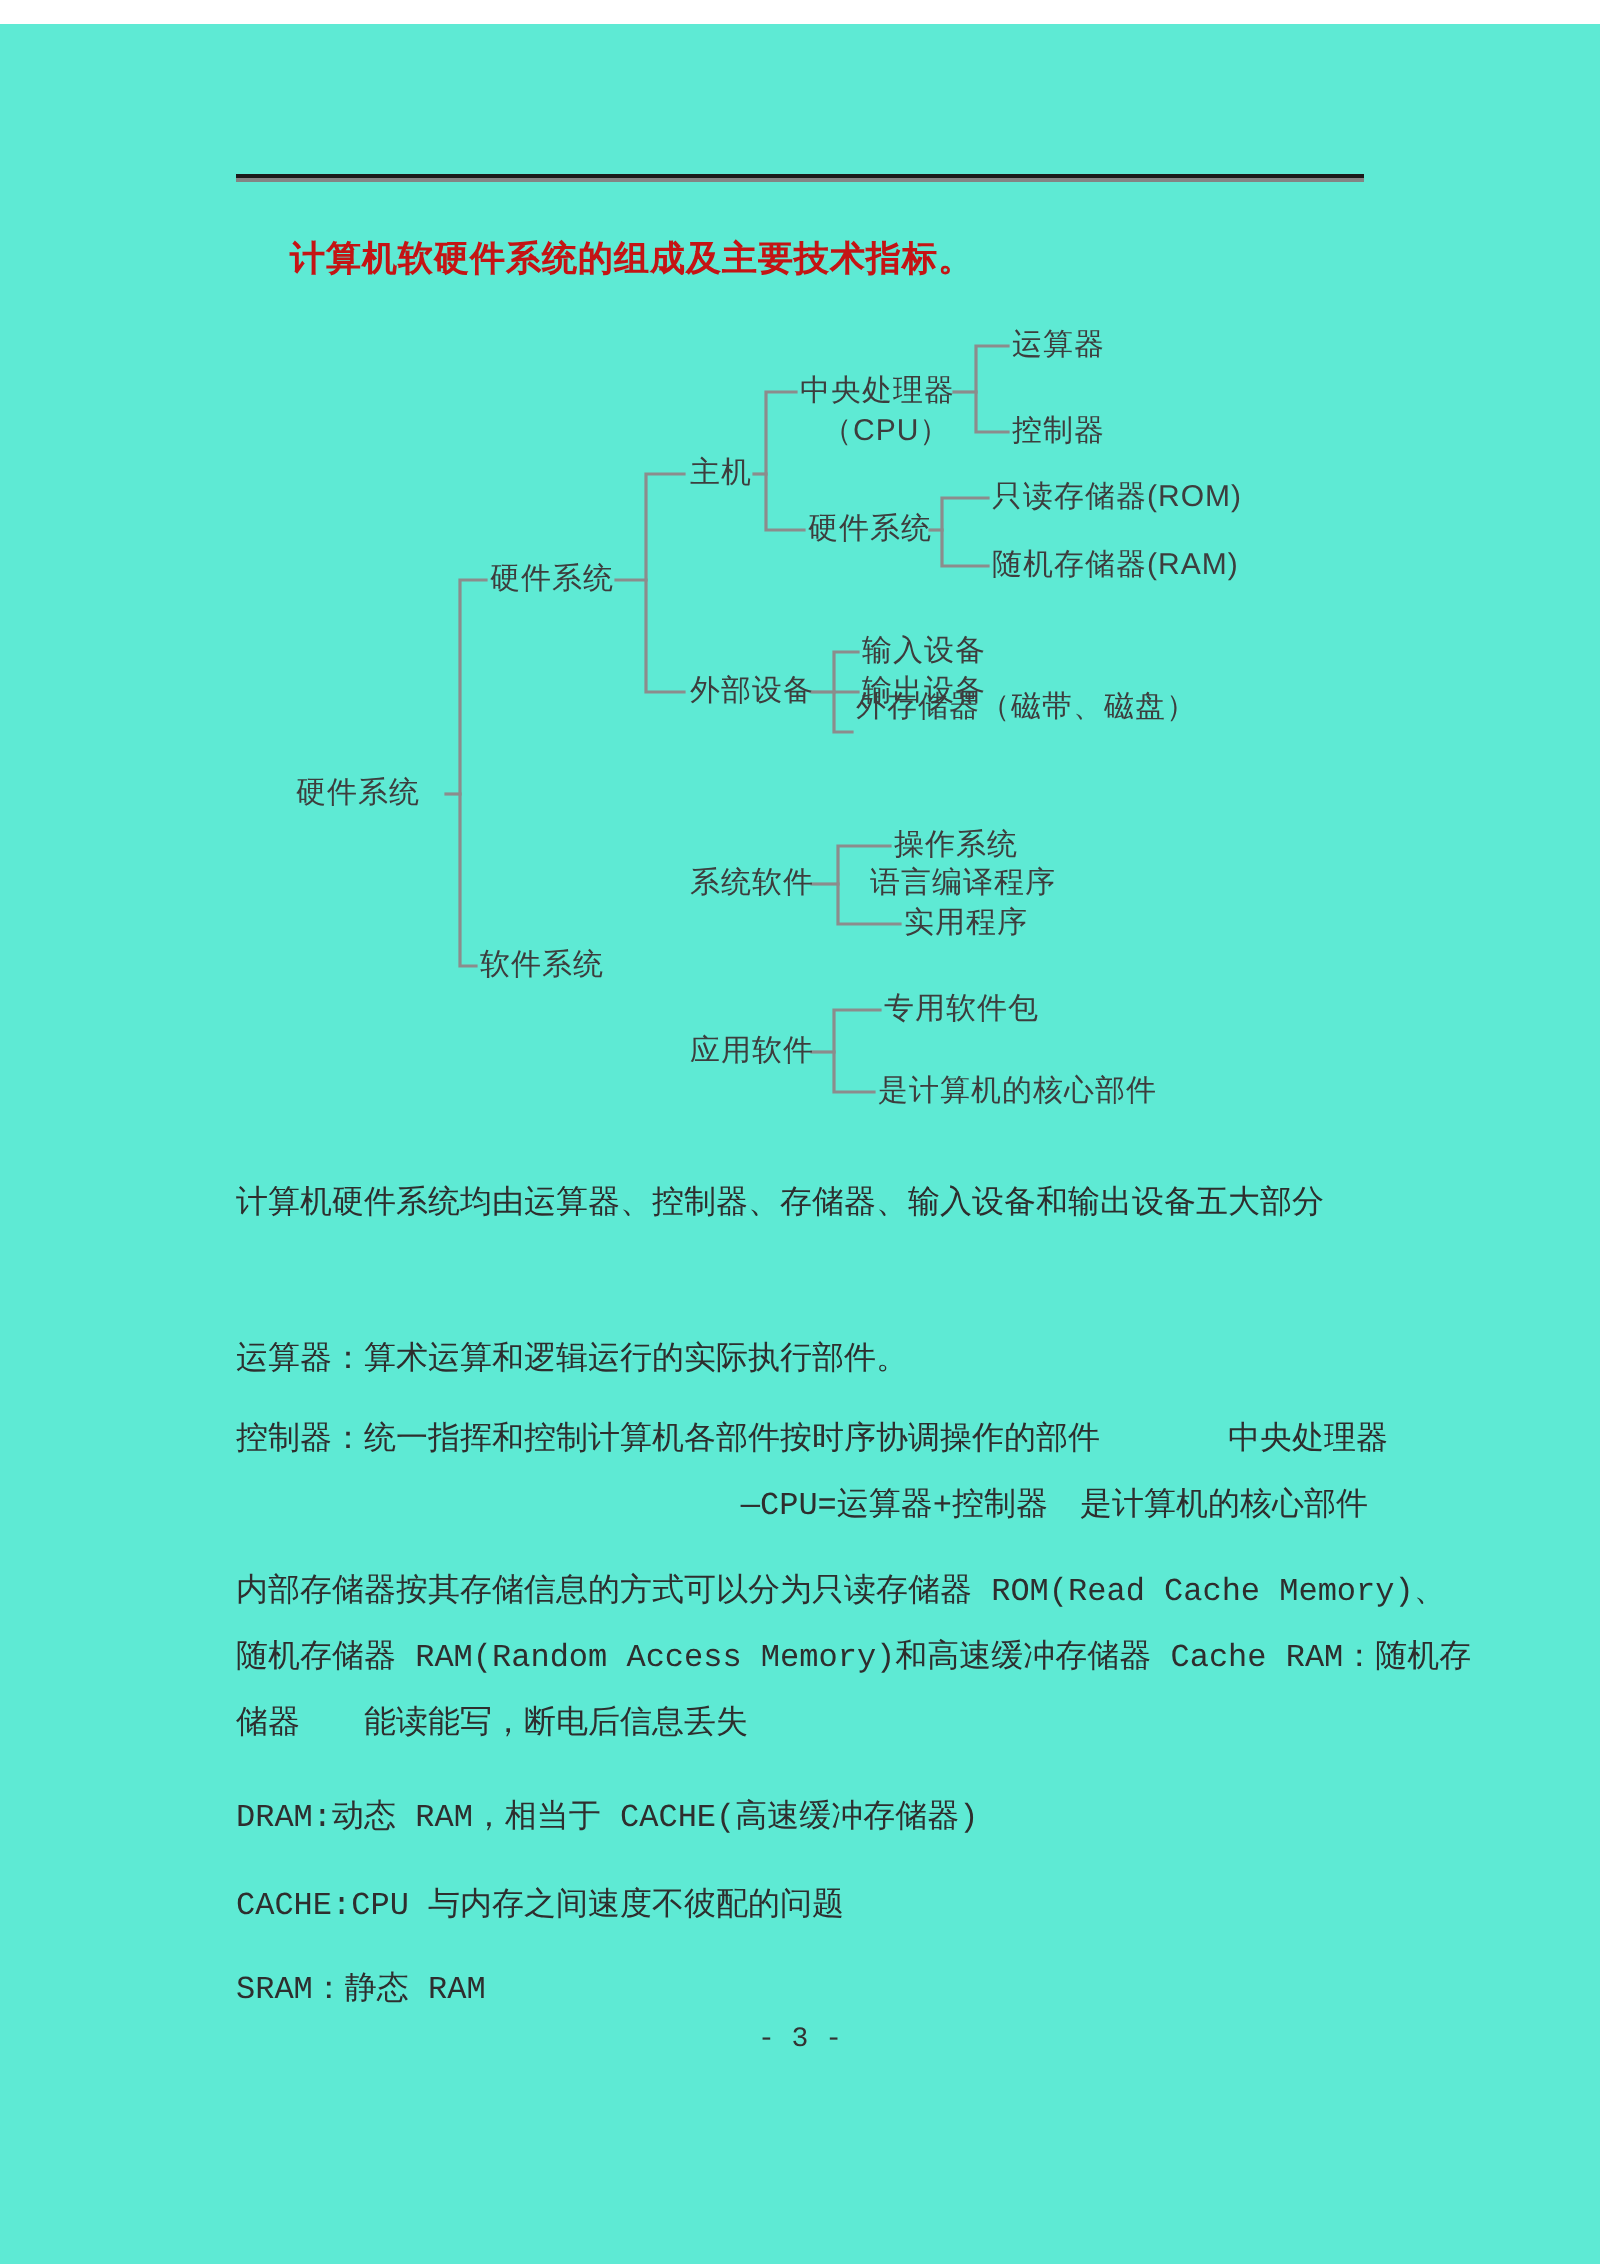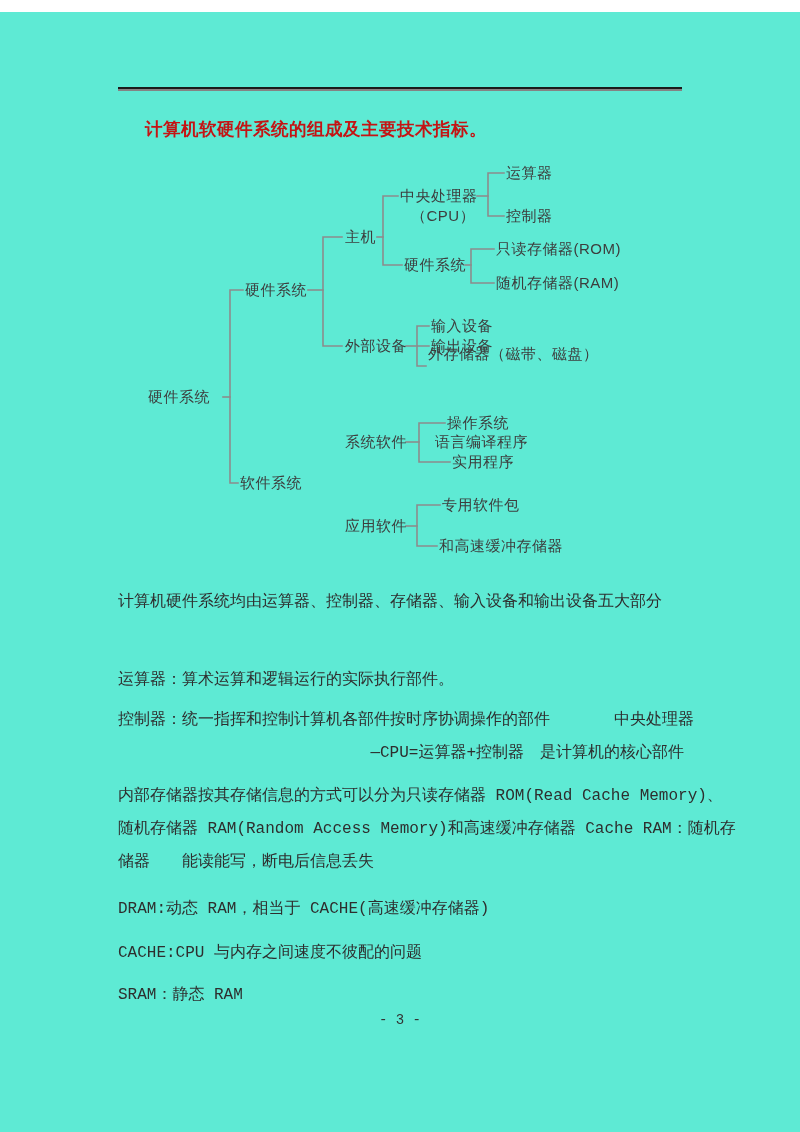--- a/index.html
+++ b/index.html
@@ -110,21 +110,21 @@
         <div class="node" style="left: 345px; top: 326px;">外部设备</div>
         <div class="node" style="left: 431px; top: 306px;">输入设备</div>
         <div class="node" style="left: 431px; top: 326px;">输出设备</div>
         <div class="node" style="left: 428px; top: 334px;">外存储器（磁带、磁盘）</div>
         <div class="node" style="left: 345px; top: 422px;">系统软件</div>
         <div class="node" style="left: 447px; top: 403px;">操作系统</div>
         <div class="node" style="left: 435px; top: 422px;">语言编译程序</div>
         <div class="node" style="left: 452px; top: 442px;">实用程序</div>
         <div class="node" style="left: 345px; top: 506px;">应用软件</div>
         <div class="node" style="left: 442px; top: 485px;">专用软件包</div>
-        <div class="node" style="left: 439px; top: 526px;">和高速缓冲存储器</div>
+        <div class="node" style="left: 439px; top: 526px;">是计算机的核心部件</div>
       </div>
   </div>
 
   <div id="paragraphs">
       <div class="para" style="top: 574px;">
         <div class="line">计算机硬件系统均由运算器、控制器、存储器、输入设备和输出设备五大部分</div>
       </div>
       <div class="para" style="top: 652px;">
         <div class="line">运算器：算术运算和逻辑运行的实际执行部件。</div>
       </div>

